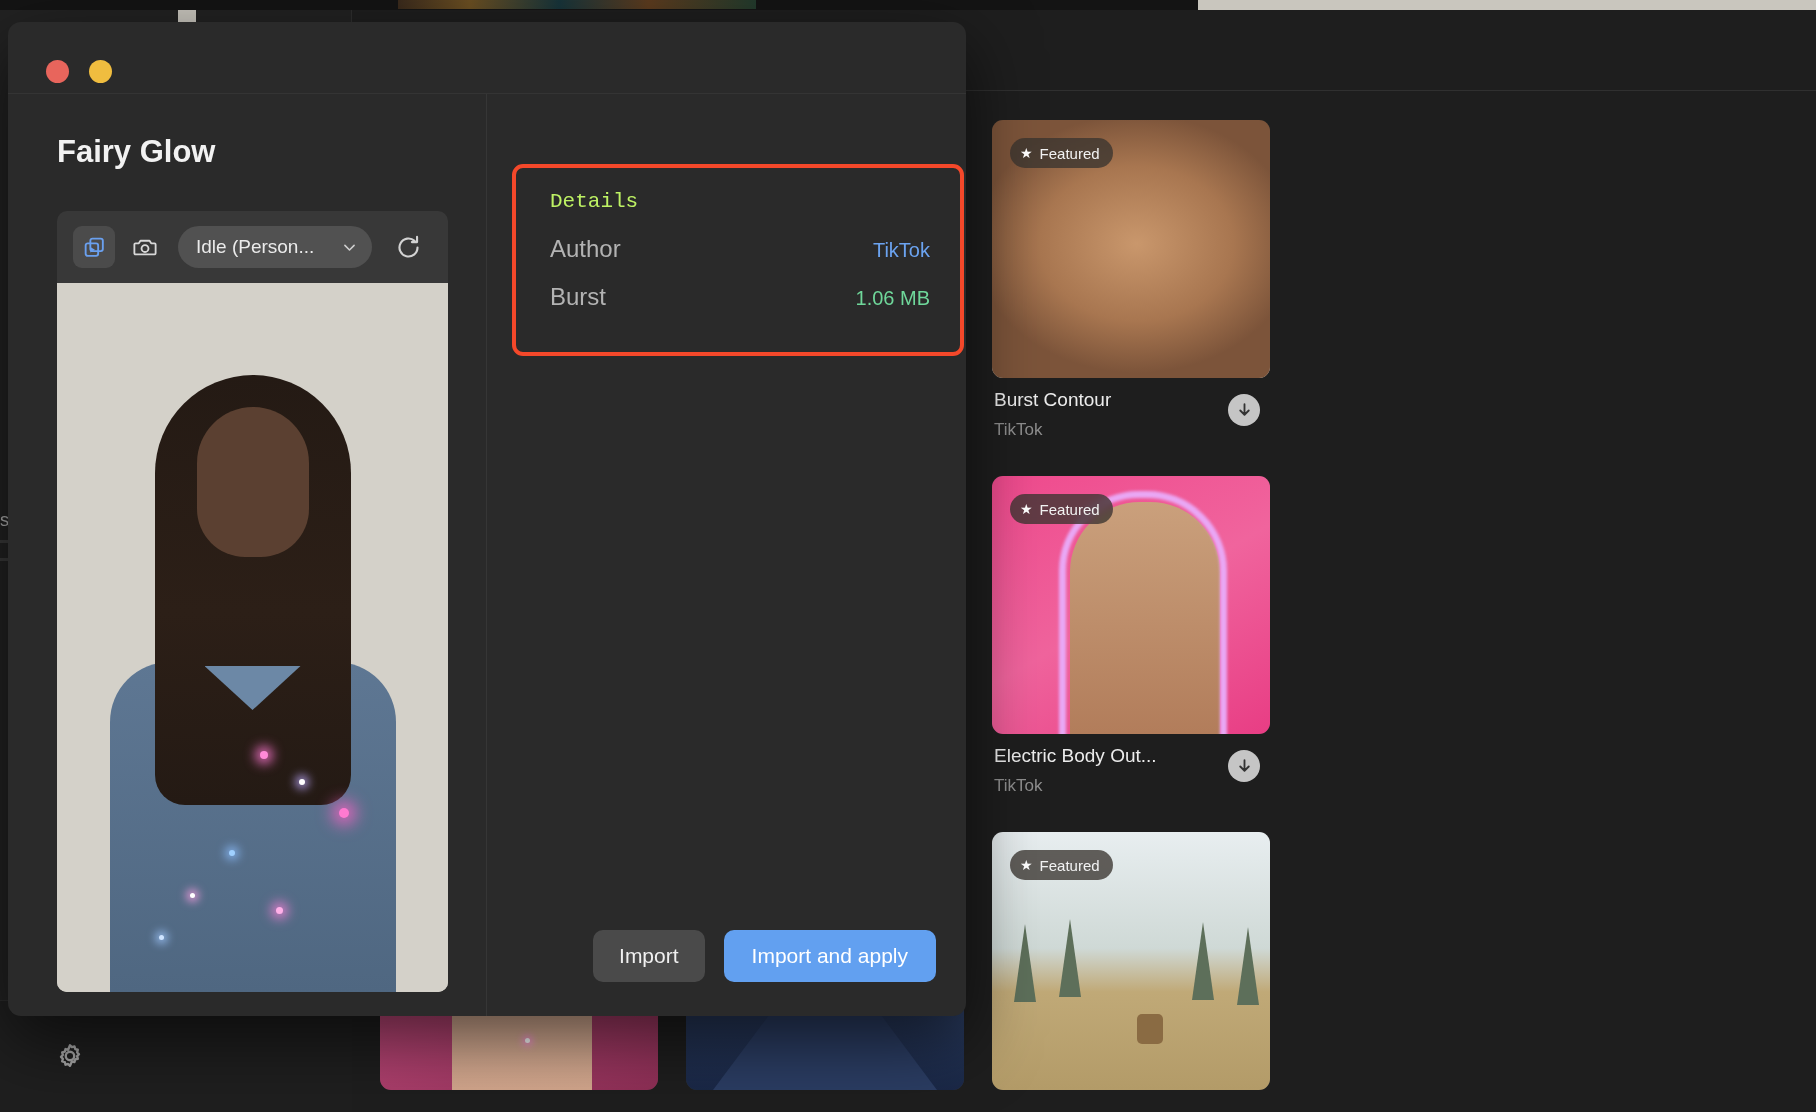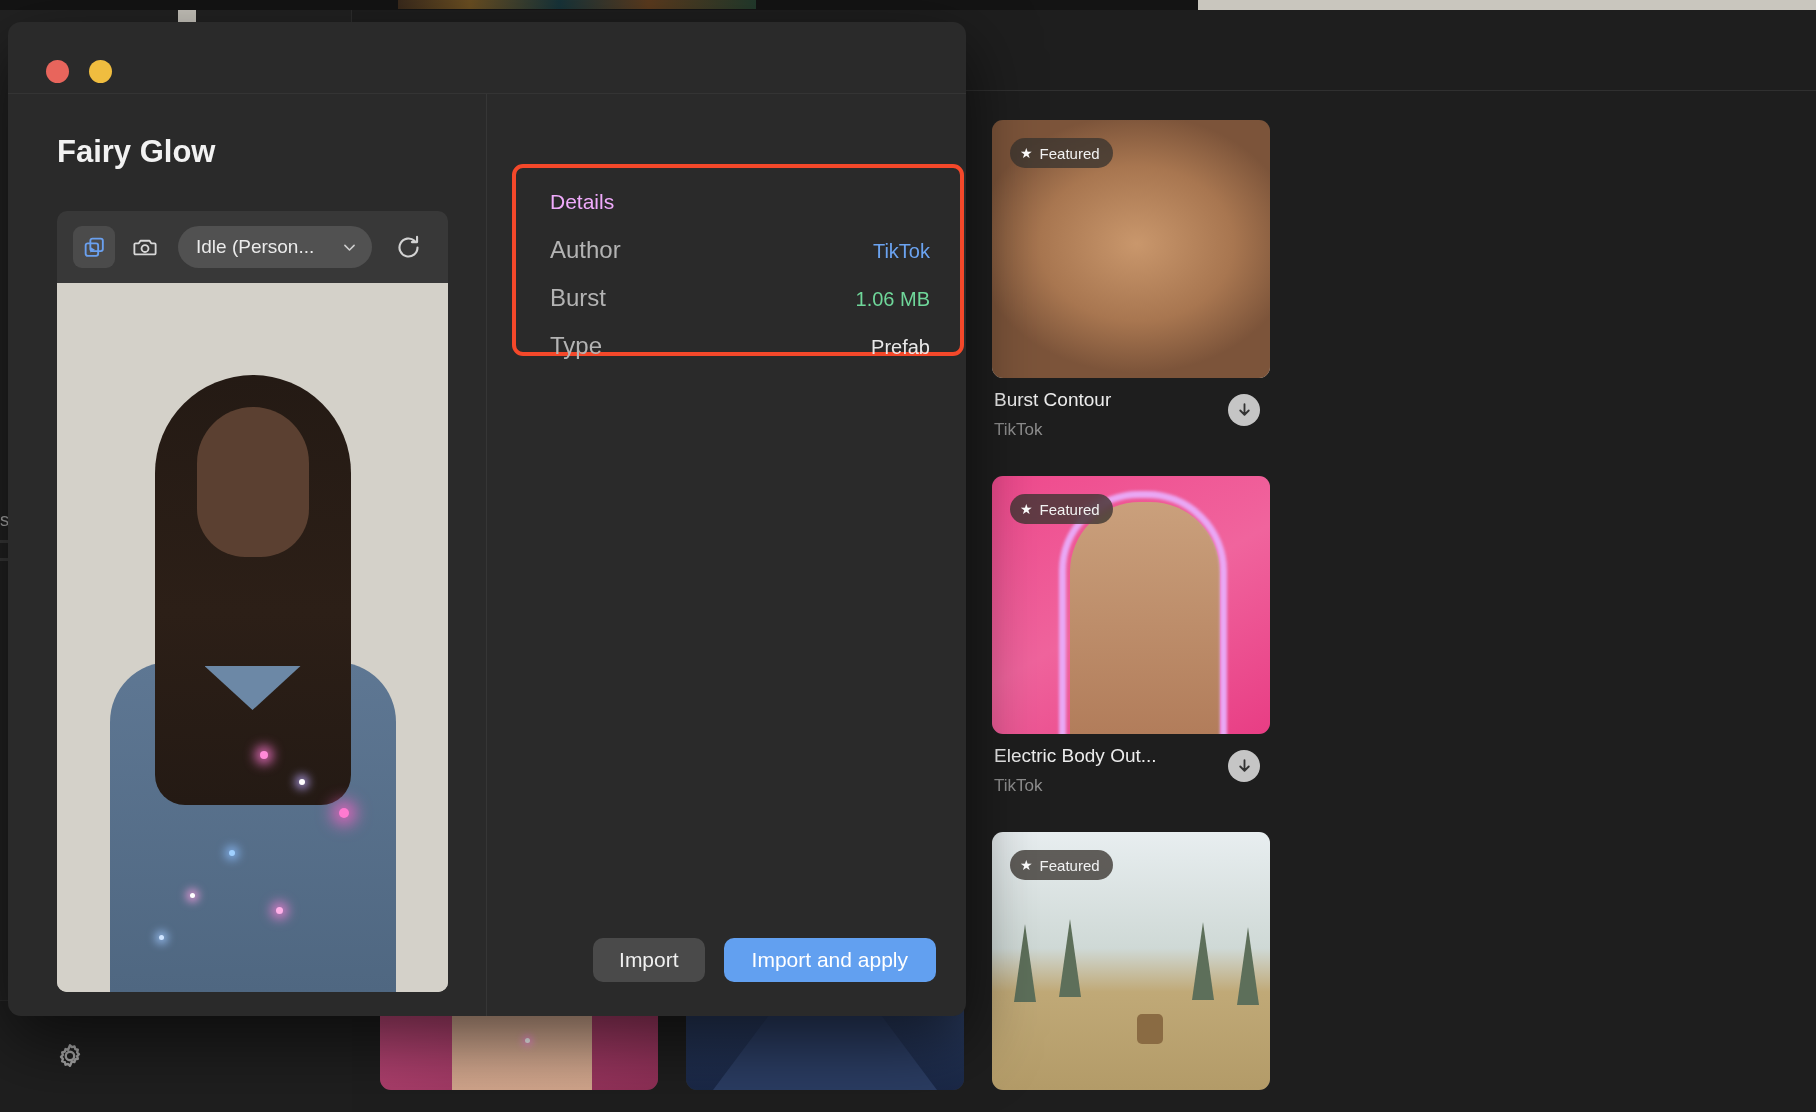--- a/index.html
+++ b/index.html
@@ -208,35 +208,35 @@
       border-radius:60px 60px 0 0; z-index:0; }
   .pv-collar { position:absolute; left:50%; bottom:282px; transform:translateX(-50%);
       width:96px; height:44px; background:#6c88a6; z-index:1;
       clip-path: polygon(0 0, 100% 0, 50% 100%); }
   .pv-spark { position:absolute; border-radius:50%; z-index:3; }
 
   .details-panel {
     position: absolute; left: 26px; top: 70px; width: 452px; height: 192px;
     border: 4px solid #f4482a; border-radius: 11px; padding: 22px 30px 0 34px;
   }
-  .details-head { font-size: 21px; color: #f0abfc; margin-bottom: 22px; }
+  .details-head { font-size: 21px; color: #bef264; margin-bottom: 22px; font-family: Liberation Mono, monospace; }
   .detail-row {
     display: flex; justify-content: space-between; align-items: baseline;
     margin-bottom: 20px;
   }
   .detail-key { font-size: 24px; color: #b3b3b3; }
   .detail-val { font-size: 20px; color: #e8e8e8; }
   .detail-val.link { color: #6ba3f0; }
   .detail-val.size { color: #6fd79a; }
 
   .modal-actions {
     position: absolute; right: 30px; bottom: 34px; display: flex; gap: 19px;
   }
   .btn {
-    height: 44px; border-radius: 10px; font-size: 21px;
+    height: 52px; border-radius: 10px; font-size: 21px;
     display: flex; align-items: center; justify-content: center;
     padding: 0 26px; white-space: nowrap; border: none;
     font-family: "Liberation Sans", sans-serif; cursor: pointer;
   }
   .btn-secondary { background: #4a4a4a; color: #f0f0f0; }
   .btn-primary { background: #62a0f0; color: #ffffff; padding: 0 28px; }
 
   .icon { display: block; }
 </style>
 </head>
@@ -530,24 +530,20 @@
           <div class="detail-row">
             <span class="detail-key">Author</span>
             <span class="detail-val link">TikTok</span>
           </div>
 
           <div class="detail-row">
             <span class="detail-key">Burst</span>
             <span class="detail-val size">1.06 MB</span>
           </div>
 
-          <div class="detail-row">
-            <span class="detail-key">Type</span>
-            <span class="detail-val">Prefab</span>
-          </div>
         </div>
 
         <div class="modal-actions">
           <button class="btn btn-secondary">Import</button>
           <button class="btn btn-primary">Import and apply</button>
         </div>
       </div>
 
     </div>
   </div>

